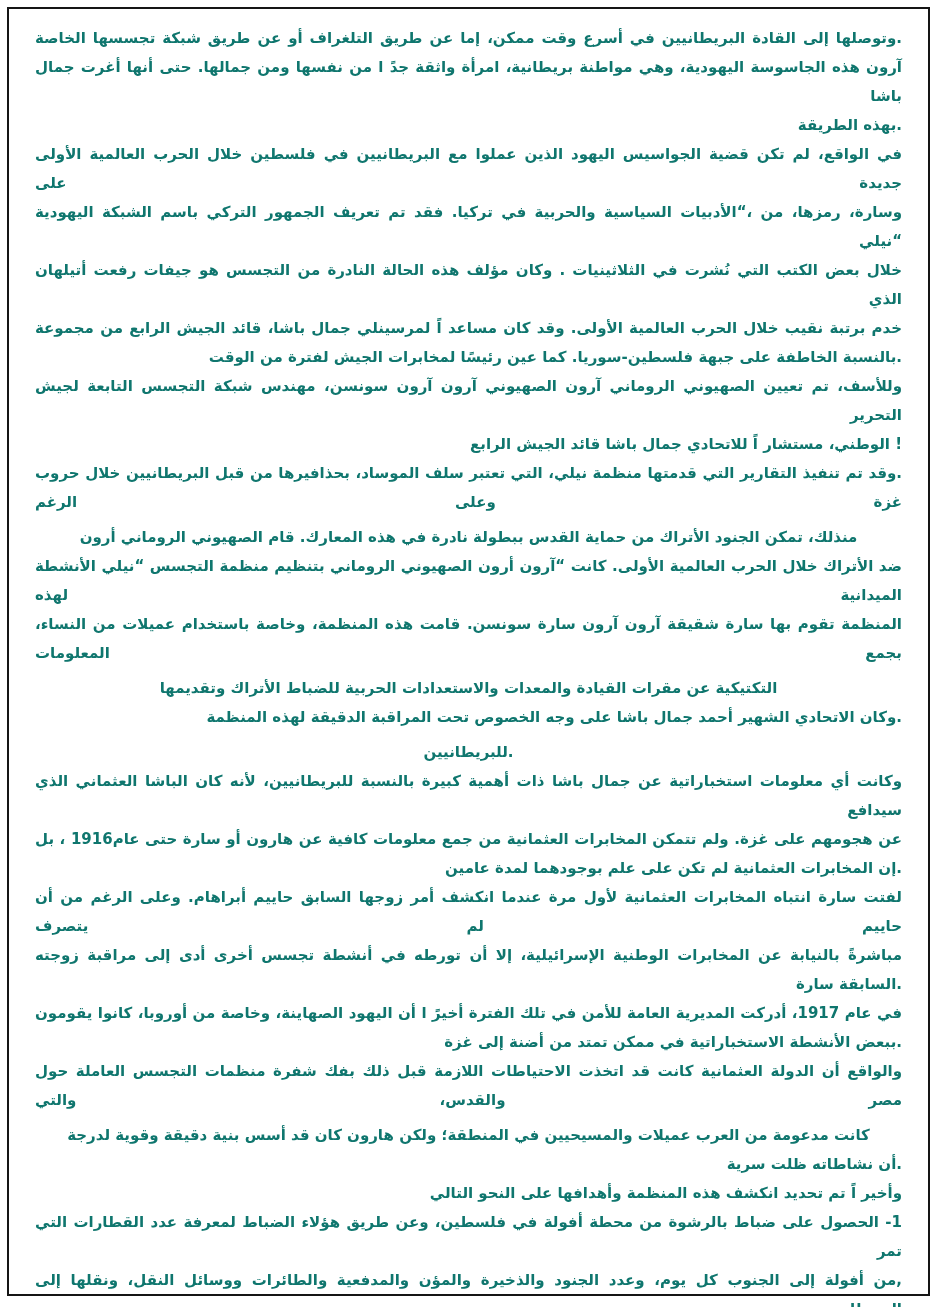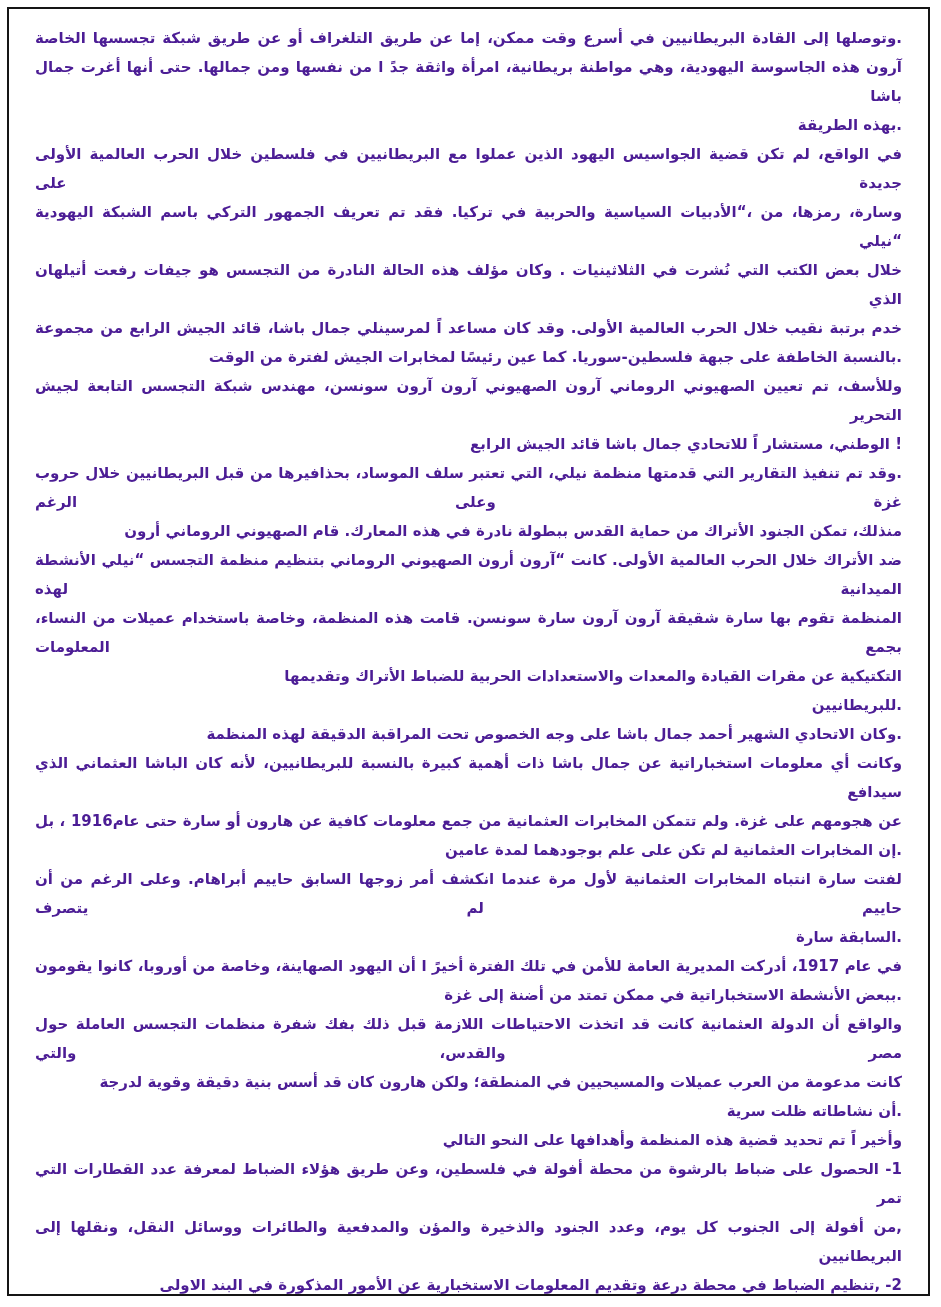--- a/index.html
+++ b/index.html
@@ -47,55 +47,57 @@
     min-height: 29px;
     white-space: normal;
   }
   .line.justify {
     text-align: justify;
     text-align-last: justify;
   }
   .line.right {
   }
   .line.center {
-    text-align: right;
+    text-align: center;
+    margin-top: 6px;
   }
 </style>
 </head>
 <body>
 
 <div class="page" style="background: rgb(255, 255, 255);">
   <div class="frame" style="border-color: rgb(21, 21, 21);">
-    <div class="doc" dir="rtl" style="color: #4c1d95;">
+    <div class="doc" dir="rtl" style="color: #0f766e;">
         <div class="line justify">.وتوصلها إلى القادة البريطانيين في أسرع وقت ممكن، إما عن طريق التلغراف أو عن طريق شبكة تجسسها الخاصة</div>
         <div class="line justify">آرون هذه الجاسوسة اليهودية، وهي مواطنة بريطانية، امرأة واثقة جدً ا من نفسها ومن جمالها. حتى أنها أغرت جمال باشا</div>
         <div class="line right">.بهذه الطريقة</div>
         <div class="line justify">في الواقع، لم تكن قضية الجواسيس اليهود الذين عملوا مع البريطانيين في فلسطين خلال الحرب العالمية الأولى جديدة على</div>
         <div class="line justify">وسارة، رمزها، من ،“الأدبيات السياسية والحربية في تركيا. فقد تم تعريف الجمهور التركي باسم الشبكة اليهودية “نيلي</div>
         <div class="line justify">خلال بعض الكتب التي نُشرت في الثلاثينيات . وكان مؤلف هذه الحالة النادرة من التجسس هو جيفات رفعت أتيلهان الذي</div>
         <div class="line justify">خدم برتبة نقيب خلال الحرب العالمية الأولى. وقد كان مساعد اً لمرسينلي جمال باشا، قائد الجيش الرابع من مجموعة</div>
         <div class="line right">.بالنسبة الخاطفة على جبهة فلسطين-سوريا. كما عين رئيسًا لمخابرات الجيش لفترة من الوقت</div>
         <div class="line justify">وللأسف، تم تعيين الصهيوني الروماني آرون الصهيوني آرون آرون سونسن، مهندس شبكة التجسس التابعة لجيش التحرير</div>
         <div class="line right">! الوطني، مستشار اً للاتحادي جمال باشا قائد الجيش الرابع</div>
         <div class="line justify">.وقد تم تنفيذ التقارير التي قدمتها منظمة نيلي، التي تعتبر سلف الموساد، بحذافيرها من قبل البريطانيين خلال حروب غزة وعلى الرغم</div>
         <div class="line center">منذلك، تمكن الجنود الأتراك من حماية القدس ببطولة نادرة في هذه المعارك. قام الصهيوني الروماني أرون</div>
         <div class="line justify">ضد الأتراك خلال الحرب العالمية الأولى. كانت “آرون أرون الصهيوني الروماني بتنظيم منظمة التجسس “نيلي الأنشطة الميدانية لهذه</div>
         <div class="line justify">المنظمة تقوم بها سارة شقيقة آرون آرون سارة سونسن. قامت هذه المنظمة، وخاصة باستخدام عميلات من النساء، بجمع المعلومات</div>
         <div class="line center">التكتيكية عن مقرات القيادة والمعدات والاستعدادات الحربية للضباط الأتراك وتقديمها</div>
+        <div class="line right">.وكان الاتحادي الشهير أحمد جمال باشا على وجه الخصوص تحت المراقبة الدقيقة لهذه المنظمة</div>
         <div class="line center">.للبريطانيين</div>
-        <div class="line right">.وكان الاتحادي الشهير أحمد جمال باشا على وجه الخصوص تحت المراقبة الدقيقة لهذه المنظمة</div>
         <div class="line justify">وكانت أي معلومات استخباراتية عن جمال باشا ذات أهمية كبيرة بالنسبة للبريطانيين، لأنه كان الباشا العثماني الذي سيدافع</div>
         <div class="line justify">عن هجومهم على غزة. ولم تتمكن المخابرات العثمانية من جمع معلومات كافية عن هارون أو سارة حتى عام1916 ، بل</div>
         <div class="line right">.إن المخابرات العثمانية لم تكن على علم بوجودهما لمدة عامين</div>
         <div class="line justify">لفتت سارة انتباه المخابرات العثمانية لأول مرة عندما انكشف أمر زوجها السابق حاييم أبراهام. وعلى الرغم من أن حاييم لم يتصرف</div>
+        <div class="line justify">مباشرةً بالنيابة عن المخابرات الوطنية الإسرائيلية، إلا أن تورطه في أنشطة تجسس أخرى أدى إلى مراقبة زوجته</div>
         <div class="line right">.السابقة سارة</div>
         <div class="line justify">في عام 1917، أدركت المديرية العامة للأمن في تلك الفترة أخيرً ا أن اليهود الصهاينة، وخاصة من أوروبا، كانوا يقومون</div>
         <div class="line right">.ببعض الأنشطة الاستخباراتية في ممكن تمتد من أضنة إلى غزة</div>
         <div class="line justify">والواقع أن الدولة العثمانية كانت قد اتخذت الاحتياطات اللازمة قبل ذلك بفك شفرة منظمات التجسس العاملة حول مصر والقدس، والتي</div>
         <div class="line center">كانت مدعومة من العرب عميلات والمسيحيين في المنطقة؛ ولكن هارون كان قد أسس بنية دقيقة وقوية لدرجة</div>
         <div class="line right">.أن نشاطاته ظلت سرية</div>
-        <div class="line right">وأخير اً تم تحديد قضية هذه المنظمة وأهدافها على النحو التالي</div>
+        <div class="line right">وأخير اً تم تحديد انكشف هذه المنظمة وأهدافها على النحو التالي</div>
         <div class="line justify">1- الحصول على ضباط بالرشوة من محطة أفولة في فلسطين، وعن طريق هؤلاء الضباط لمعرفة عدد القطارات التي تمر</div>
         <div class="line justify">,من أفولة إلى الجنوب كل يوم، وعدد الجنود والذخيرة والمؤن والمدفعية والطائرات ووسائل النقل، ونقلها إلى البريطانيين</div>
         <div class="line right">2- ,تنظيم الضباط في محطة درعة وتقديم المعلومات الاستخبارية عن الأمور المذكورة في البند الاولى</div>
       </div>
   </div>
 </div>
 
 </body></html>

